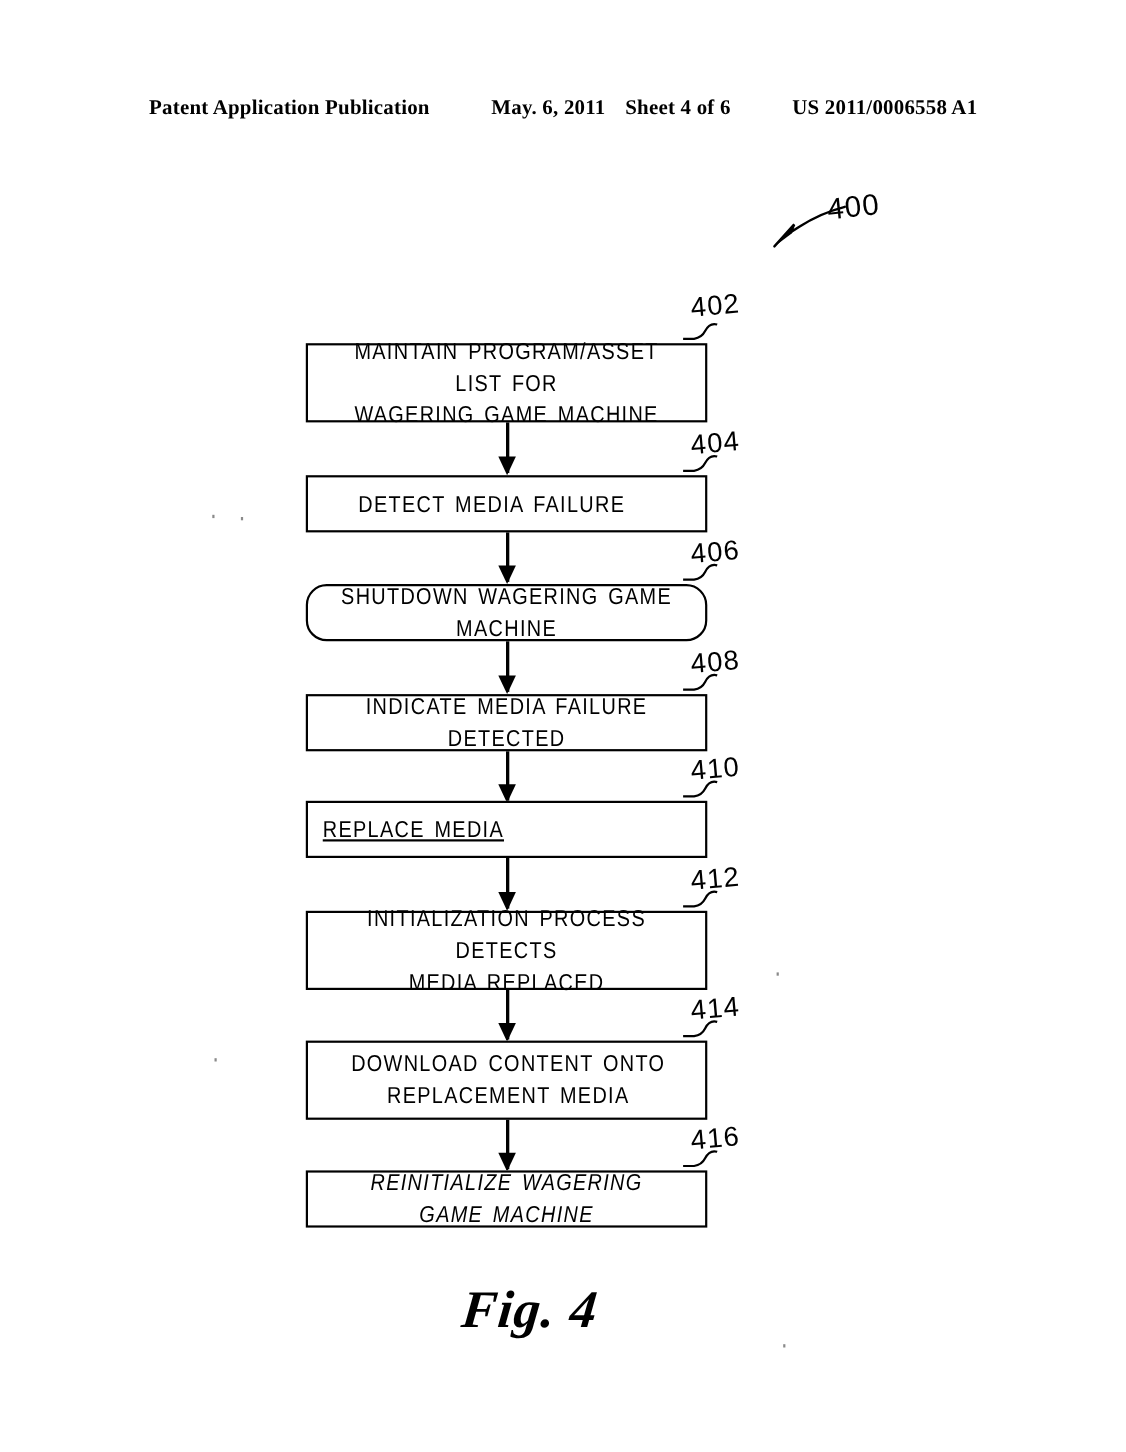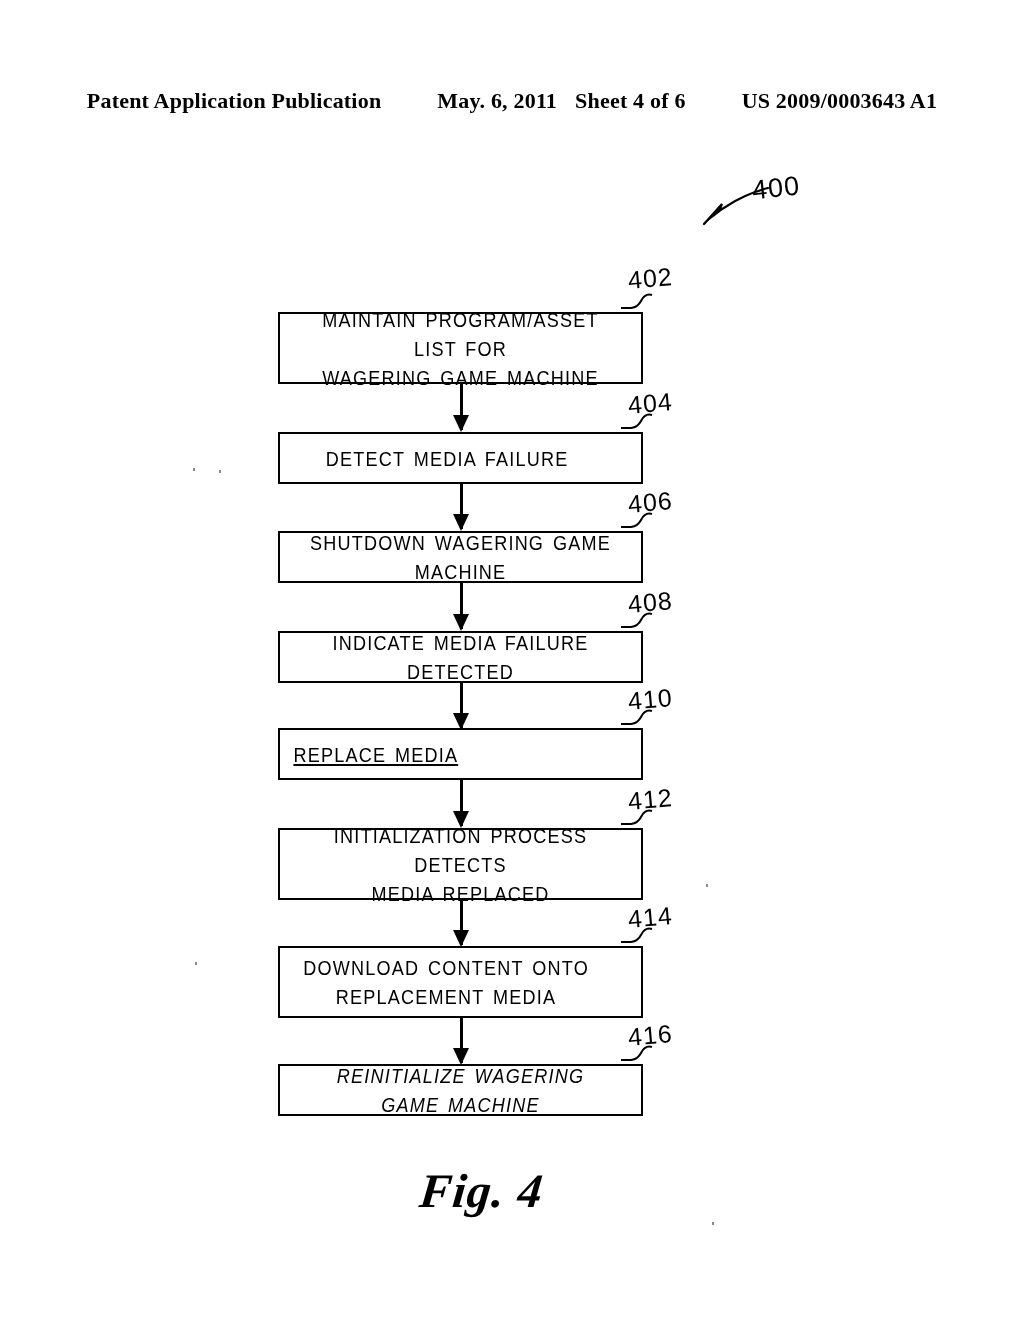--- a/index.html
+++ b/index.html
@@ -20,21 +20,21 @@
   .page-header {
     position: absolute;
     top: 88px;
     left: 0;
     width: 1024px;
     display: flex;
     justify-content: center;
     align-items: baseline;
     font-family: "Liberation Serif", serif;
     font-weight: bold;
-    font-size: 22px;
+    font-size: 19px;
     letter-spacing: 0.2px;
     white-space: nowrap;
   }
   .hdr-pub      { margin-right: 56px; }
   .hdr-date     { margin-right: 18px; }
   .hdr-sheet    { margin-right: 56px; }
   .hdr-patno    { }
 
   
   .fig-ref-400 {
@@ -134,21 +134,21 @@
     height: 3px;
   }
 </style>
 </head>
 <body>
 
 <div class="page-header">
   <span class="hdr-pub">Patent Application Publication</span>
   <span class="hdr-date">May. 6, 2011</span>
   <span class="hdr-sheet">Sheet 4 of 6</span>
-  <span class="hdr-patno">US 2009/0003643 A1</span>
+  <span class="hdr-patno">US 2011/0006558 A1</span>
 </div>
 
 <svg class="leader-400" viewBox="0 0 70 50">
   <path d="M4 46 L22 26 L19 33 L27 28 Q45 16 68 10" fill="none" stroke="#000" stroke-width="2.2" stroke-linecap="round"></path>
   <path d="M4 46 L22 27 L20 34 Z" fill="#000"></path>
 </svg>
 <div class="fig-ref-400">400</div>
 
 <div class="flow-box" style="top:312px;height:72px;">
   <span class="box-text">MAINTAIN PROGRAM/ASSET LIST FOR
@@ -162,21 +162,21 @@
 
 <div class="flow-box" style="top:432px;height:52px;padding-left:26px;">
   <span class="box-text">DETECT MEDIA FAILURE</span>
 </div>
 <svg class="ref-leader" style="left:620px;top:412px;" viewBox="0 0 34 22">
   <path d="M32 3 Q25 1 21 9 Q18 15 11 16 L1 16" fill="none" stroke="#000" stroke-width="2"></path>
 </svg>
 <div class="ref-num" style="left:628px;top:389px;">404</div>
 <div class="arrow" style="top:484px;height:45px;"></div>
 
-<div class="flow-box" style="top:531px;height:52px;">
+<div class="flow-box" style="top:531px;height:52px;border-radius:19px;">
   <span class="box-text">SHUTDOWN WAGERING GAME MACHINE</span>
 </div>
 <svg class="ref-leader" style="left:620px;top:511px;" viewBox="0 0 34 22">
   <path d="M32 3 Q25 1 21 9 Q18 15 11 16 L1 16" fill="none" stroke="#000" stroke-width="2"></path>
 </svg>
 <div class="ref-num" style="left:628px;top:488px;">406</div>
 <div class="arrow" style="top:583px;height:46px;"></div>
 
 <div class="flow-box" style="top:631px;height:52px;">
   <span class="box-text">INDICATE MEDIA FAILURE DETECTED</span>
@@ -199,21 +199,21 @@
 <div class="flow-box" style="top:828px;height:72px;">
   <span class="box-text">INITIALIZATION PROCESS DETECTS
 MEDIA REPLACED</span>
 </div>
 <svg class="ref-leader" style="left:620px;top:808px;" viewBox="0 0 34 22">
   <path d="M32 3 Q25 1 21 9 Q18 15 11 16 L1 16" fill="none" stroke="#000" stroke-width="2"></path>
 </svg>
 <div class="ref-num" style="left:628px;top:785px;">412</div>
 <div class="arrow" style="top:900px;height:45px;"></div>
 
-<div class="flow-box" style="top:946px;height:72px;">
+<div class="flow-box" style="top:946px;height:72px;padding-left:16px;">
   <span class="box-text">DOWNLOAD CONTENT ONTO
 REPLACEMENT MEDIA</span>
 </div>
 <svg class="ref-leader" style="left:620px;top:926px;" viewBox="0 0 34 22">
   <path d="M32 3 Q25 1 21 9 Q18 15 11 16 L1 16" fill="none" stroke="#000" stroke-width="2"></path>
 </svg>
 <div class="ref-num" style="left:628px;top:903px;">414</div>
 <div class="arrow" style="top:1018px;height:45px;"></div>
 
 <div class="flow-box" style="top:1064px;height:52px;font-style:italic;">

